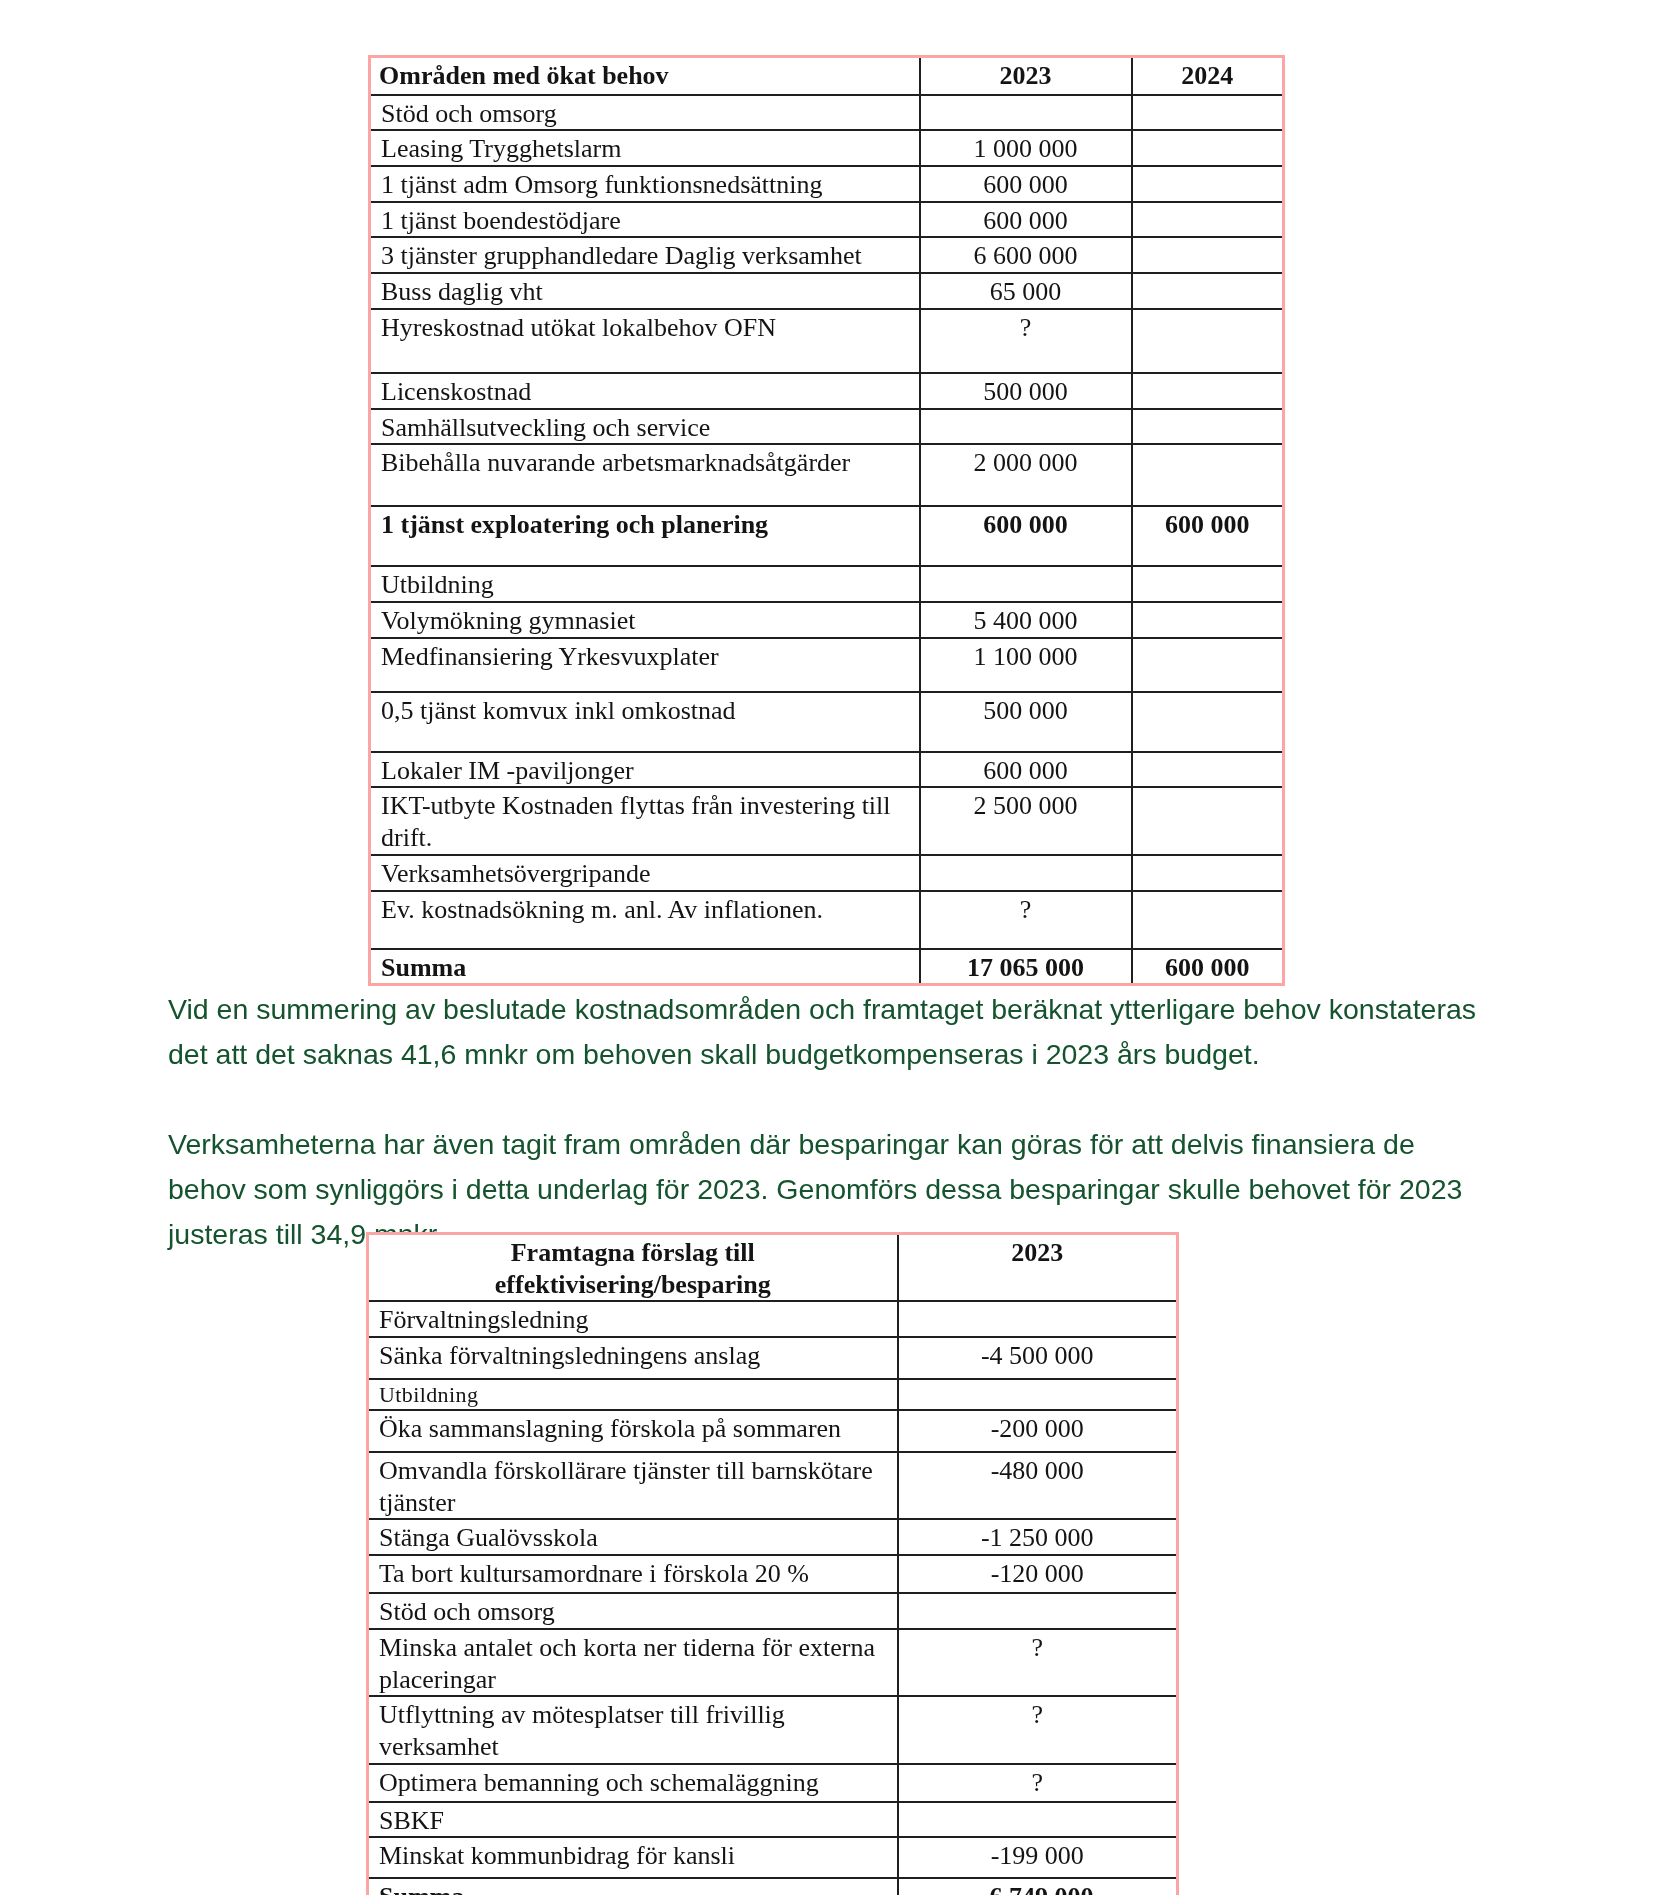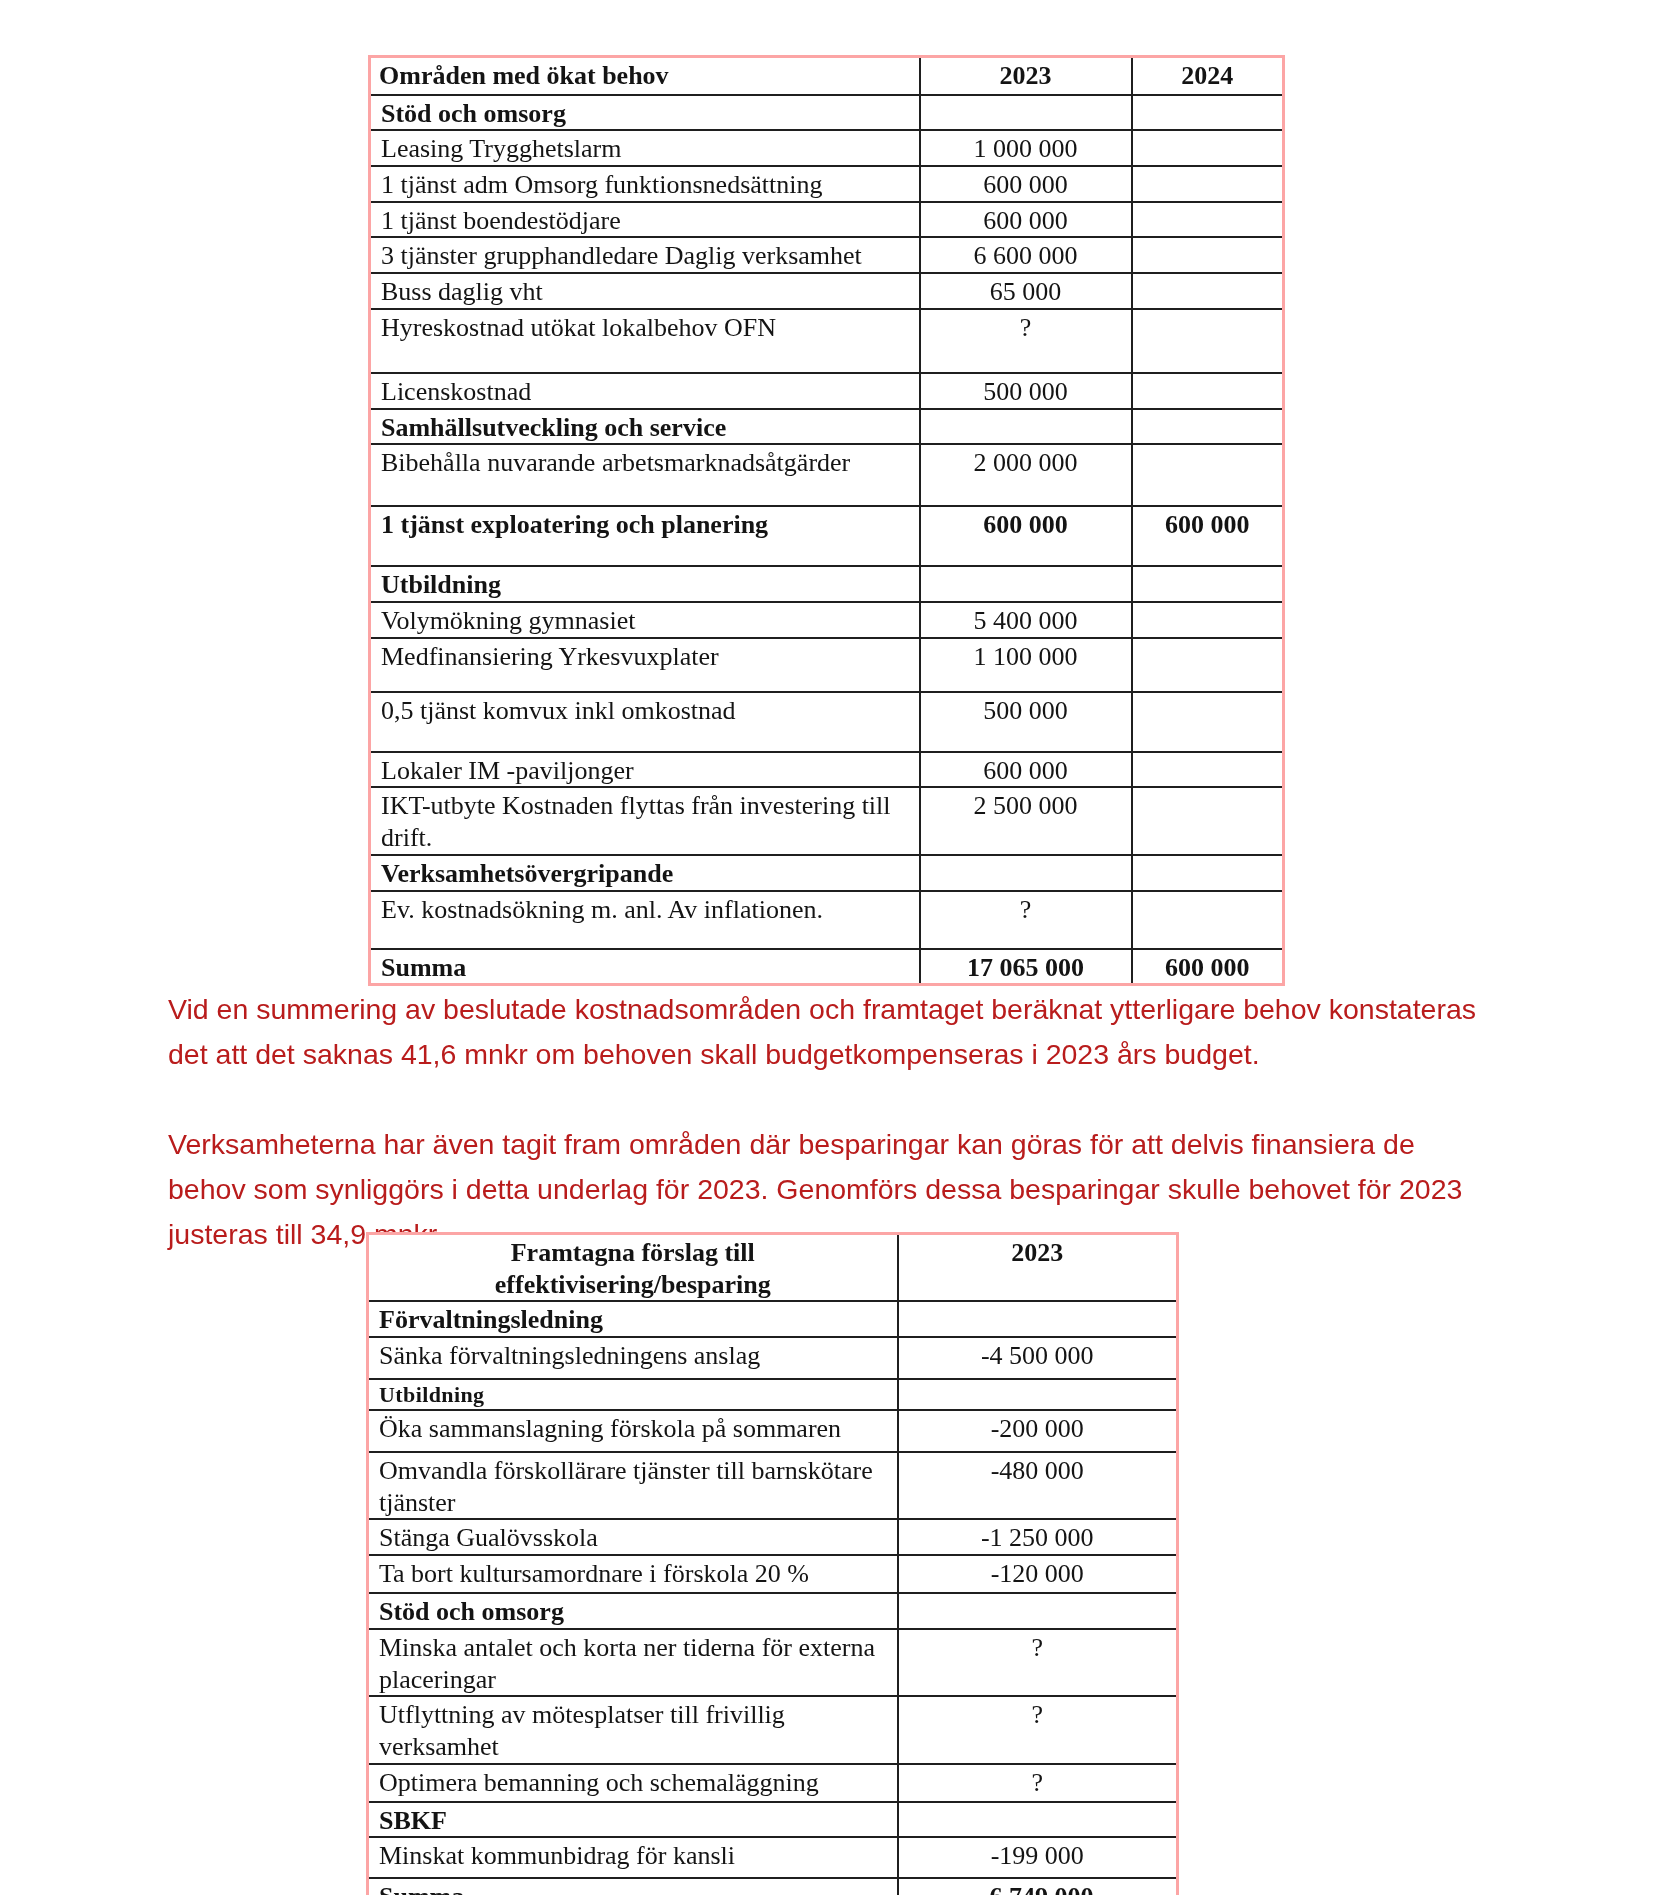--- a/index.html
+++ b/index.html
@@ -24,33 +24,33 @@
     padding:2px 8px 0 8px;
     font-size:26px;
     line-height:1.22;
     vertical-align:top;
     overflow:hidden;
     color:#141414;
   }
   table.doc th { font-weight:bold; }
   table.doc td.lbl { text-align:left; padding-left:10px; }
   table.doc td.val { text-align:center; }
-  tr.section td { font-weight:bold; }
+  tr.section td { font-weight:normal; }
   tr.sum td { font-weight:bold; }
   tr.small td.lbl { font-size:22px; letter-spacing:0.4px; }
   #table1 { left:368px; top:55px;  width:914px; }
   #table2 { left:366px; top:1232px; width:810px; }
   .para {
     position:absolute;
     left:168px;
     width:1315px;
     font-family:"Liberation Sans", sans-serif;
     font-size:28.5px;
     line-height:45px;
-    color:#b91c1c;
+    color:#14532d;
     text-align:left;
   }
   #p1 { top:958px; }
   #p2 { top:1093px; }
 </style>
 </head>
 <body>
 
 <div class="page">
 

